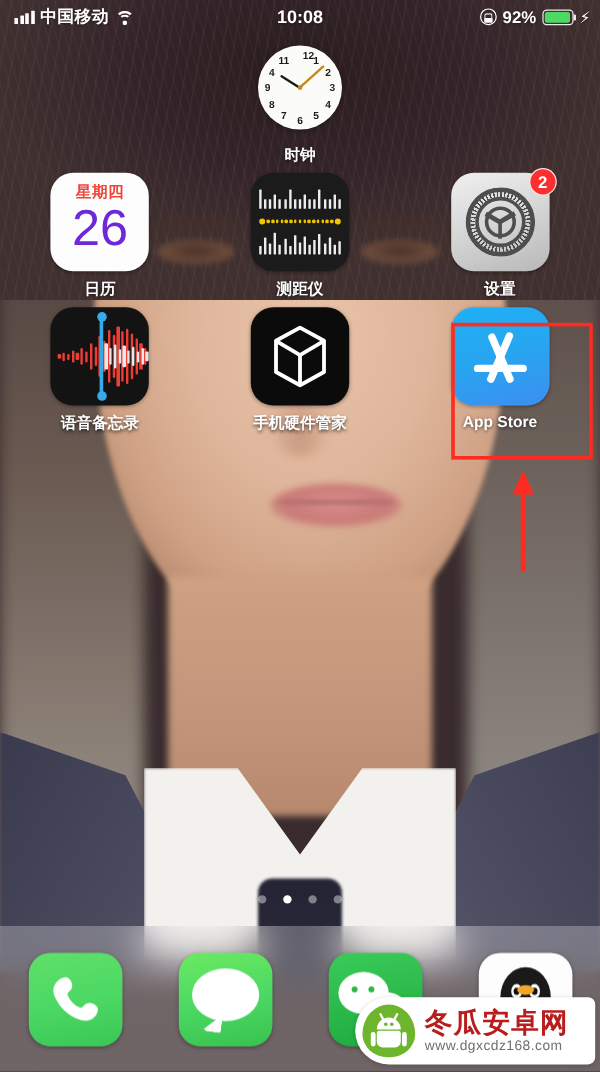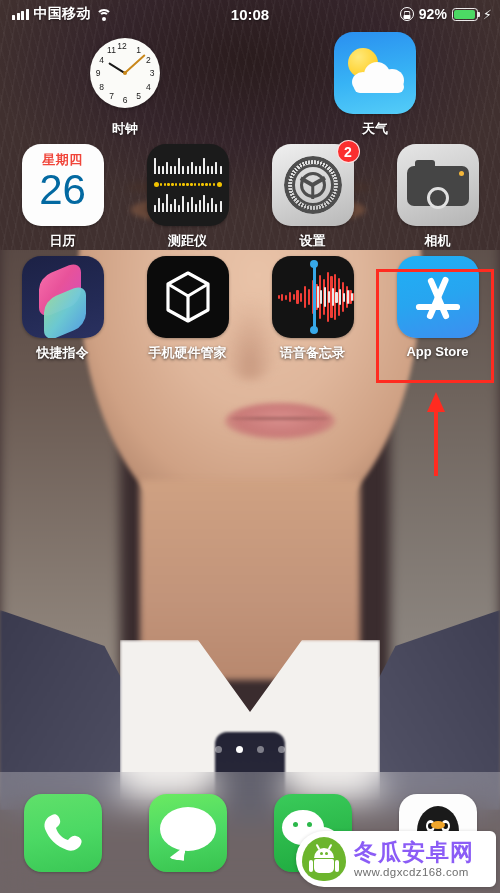--- a/index.html
+++ b/index.html
@@ -199,21 +199,21 @@
     content:''; position:absolute; left:11px; top:4px; width:7px;height:7px;border-radius:50%;
     background:#2f7ee0; box-shadow: 0 0 0 2px #fff;
   }
 
   
   .tile-clock { background: transparent; box-shadow: none; }
   .clock-face {
     position: absolute; left: 6px; top: 6px; width: 70px; height: 70px; border-radius: 50%;
     background: #fbfbf8; box-shadow: 0 1px 4px rgba(0,0,0,.35);
   }
-  .clk-num { position: absolute; font-size: 8.5px; color: #1a1a1a; font-weight: normal; transform: translate(-50%,-50%);}
+  .clk-num { position: absolute; font-size: 8.5px; color: #1a1a1a; font-weight: bold; transform: translate(-50%,-50%);}
   .hand { position: absolute; left: 50%; bottom: 50%; transform-origin: 50% 100%; border-radius: 2px; }
   .hand.hour { width: 2.4px; height: 19px; background: #1a1a1a; transform: translateX(-50%) rotate(-58deg); }
   .hand.min  { width: 2.2px; height: 27px; background: #c9881c; transform: translateX(-50%) rotate(48deg); }
   .clk-pivot { position:absolute; left:50%; top:50%; width:4px;height:4px;border-radius:50%;background:#c9881c;transform:translate(-50%,-50%);}
 
   
   .tile-photos { background: #fdfdfd; }
   .pinwheel { position: absolute; left: 50%; top: 50%; width: 62px; height: 62px; transform: translate(-50%,-50%); }
   .petal {
     position: absolute; left: 50%; top: 50%; width: 20px; height: 30px;
@@ -229,21 +229,21 @@
   .cloud { position: absolute; left: 18px; top: 30px; width: 52px; height: 30px; }
   .cloud i { position: absolute; background: #fdfdfd; border-radius: 50%; }
   .cloud i:nth-child(1){ left:0; top:10px; width:22px; height:20px; }
   .cloud i:nth-child(2){ left:12px; top:0px; width:26px; height:26px; }
   .cloud i:nth-child(3){ left:28px; top:7px; width:24px; height:23px; }
   .cloud i:nth-child(4){ left:2px; top:19px; width:50px; height:12px; border-radius:8px; }
 
   
   .tile-cal { background: #fdfdfd; display:flex; flex-direction: column; align-items:center; justify-content:flex-start; }
   .cal-wk { color: #f0453a; font-size: 13px; font-weight: bold; margin-top: 7px; letter-spacing: .5px; }
-  .cal-day { color: #0369a1; font-size: 42px; font-weight: 300; line-height: 46px; margin-top: -2px; }
+  .cal-day { color: #6d28d9; font-size: 42px; font-weight: 300; line-height: 46px; margin-top: -2px; }
 
   
   .tile-measure { background: #1b1b1b; }
   .mrow { position: absolute; left: 7px; width: 68px; display: flex; justify-content: space-between; align-items: flex-end; }
   .mrow.top { top: 13px; height: 17px; }
   .mrow.bot { top: 50px; height: 18px; }
   .mrow i { width: 2px; background: #ededed; border-radius: .5px; }
   .mline {
     position: absolute; left: 7px; top: 38px; width: 68px; height: 5px;
     display: flex; justify-content: space-between; align-items: center;
@@ -370,21 +370,21 @@
                    border-radius: 10px 10px 0 0; background: #fff; }
   .wm-droid-body { position: absolute; left: 2px; top: 11px; width: 20px; height: 14px;
                    border-radius: 2px 2px 5px 5px; background: #fff; }
   .wm-arm { position: absolute; top: 12px; width: 4px; height: 12px; border-radius: 2px; background: #fff; }
   .wm-arm.l { left: -3px; } .wm-arm.r { right: -3px; }
   .wm-ant { position: absolute; top: -4px; width: 2px; height: 6px; background: #fff; border-radius: 1px; }
   .wm-ant.l { left: 5px; transform: rotate(-28deg); } .wm-ant.r { right: 5px; transform: rotate(28deg); }
   .wm-eye { position: absolute; top: 4px; width: 3px; height: 3px; border-radius: 50%; background: #6cb52d; }
   .wm-eye.l { left: 6px; } .wm-eye.r { right: 6px; }
   .wm-text { display: flex; flex-direction: column; }
-  .wm-title { font-size: 23px; font-weight: bold; color: #8b5cf6; letter-spacing: 1px; line-height: 26px; }
+  .wm-title { font-size: 23px; font-weight: bold; color: #b91c1c; letter-spacing: 1px; line-height: 26px; }
   .wm-url { font-size: 11.5px; color: #6f6f6f; letter-spacing: .4px; line-height: 14px; }
 </style>
 </head>
 <body>
 
 <div id="screen">
 
   <div class="wall">
     <div class="wall-bg-left"></div>
     <div class="wall-bg-right"></div>
@@ -434,53 +434,41 @@
   </div>
 
   <div class="grid">
 
     <div class="row">
 
 
       <div class="app">
         <div class="tile tile-clock">
           <div class="clock-face" id="clockface">
-              <div class="clk-num" style="left: 32px; top: 8px;">12</div>
+              <div class="clk-num" style="left: 42px; top: 8px;">12</div>
               <div class="clk-num" style="left: 21.5px; top: 11.6173px;">11</div>
               <div class="clk-num" style="left: 11.6173px; top: 21.5px;">4</div>
               <div class="clk-num" style="left: 8px; top: 35px;">9</div>
               <div class="clk-num" style="left: 11.6173px; top: 48.5px;">8</div>
               <div class="clk-num" style="left: 21.5px; top: 58.3827px;">7</div>
               <div class="clk-num" style="left: 35px; top: 62px;">6</div>
               <div class="clk-num" style="left: 48.5px; top: 58.3827px;">5</div>
               <div class="clk-num" style="left: 58.3827px; top: 48.5px;">4</div>
               <div class="clk-num" style="left: 62px; top: 35px;">3</div>
               <div class="clk-num" style="left: 58.3827px; top: 21.5px;">2</div>
               <div class="clk-num" style="left: 48.5px; top: 11.6173px;">1</div>
             <div class="hand hour"></div>
             <div class="hand min"></div>
             <div class="clk-pivot"></div>
           </div>
         </div>
         <div class="label">时钟</div>
       </div>
 
 
-      <div class="app">
-        <div class="tile tile-weather">
-          <div class="sun"></div>
-          <div class="cloud">
-              <i></i>
-              <i></i>
-              <i></i>
-              <i></i>
-            </div>
-        </div>
-        <div class="label">天气</div>
-      </div>
     </div>
 
     <div class="row">
 
       <div class="app">
         <div class="tile tile-cal">
           <div class="cal-wk">星期四</div>
           <div class="cal-day">26</div>
         </div>
         <div class="label">日历</div>
@@ -555,53 +543,24 @@
           <div class="gear-ring"></div>
           <div class="gear-inner"></div>
           <div class="gear-spoke" style="transform:translate(-50%,0) rotate(0deg)"></div>
           <div class="gear-spoke" style="transform:translate(-50%,0) rotate(120deg)"></div>
           <div class="gear-spoke" style="transform:translate(-50%,0) rotate(240deg)"></div>
         </div>
         <div class="badge">2</div>
         <div class="label">设置</div>
       </div>
 
-      <div class="app">
-        <div class="tile tile-camera">
-          <div class="cam-hump"></div>
-          <div class="cam-body"></div>
-          <div class="cam-lens"></div>
-          <div class="cam-flash"></div>
-        </div>
-        <div class="label">相机</div>
-      </div>
     </div>
 
     <div class="row">
 
-      <div class="app">
-        <div class="tile tile-shortcuts">
-          <div class="sc-a"></div>
-          <div class="sc-b"></div>
-        </div>
-        <div class="label">快捷指令</div>
-      </div>
-
-      <div class="app">
-        <div class="tile tile-hw">
-          <div class="hexbox">
-            <svg viewBox="0 0 46 52" xmlns="http://www.w3.org/2000/svg">
-              <polygon points="23,2 43,13 43,39 23,50 3,39 3,13" fill="none" stroke="#ffffff" stroke-width="3.2" stroke-linejoin="round"></polygon>
-              <polyline points="3,13 23,25 43,13" fill="none" stroke="#ffffff" stroke-width="3.2" stroke-linejoin="round"></polyline>
-              <line x1="23" y1="25" x2="23" y2="50" stroke="#ffffff" stroke-width="3.2"></line>
-            </svg>
-          </div>
-        </div>
-        <div class="label">手机硬件管家</div>
-      </div>
 
       <div class="app">
         <div class="tile tile-voice">
           <div class="wave red" id="waveRed">
               <i style="height: 4px;"></i>
               <i style="height: 7px;"></i>
               <i style="height: 5px;"></i>
               <i style="height: 10px;"></i>
               <i style="height: 6px;"></i>
               <i style="height: 14px;"></i>
@@ -632,20 +591,33 @@
               <i style="height: 16px;"></i>
               <i style="height: 9px;"></i>
               <i style="height: 14px;"></i>
               <i style="height: 8px;"></i>
             </div>
         </div>
         <div class="label">语音备忘录</div>
       </div>
 
       <div class="app">
+        <div class="tile tile-hw">
+          <div class="hexbox">
+            <svg viewBox="0 0 46 52" xmlns="http://www.w3.org/2000/svg">
+              <polygon points="23,2 43,13 43,39 23,50 3,39 3,13" fill="none" stroke="#ffffff" stroke-width="3.2" stroke-linejoin="round"></polygon>
+              <polyline points="3,13 23,25 43,13" fill="none" stroke="#ffffff" stroke-width="3.2" stroke-linejoin="round"></polyline>
+              <line x1="23" y1="25" x2="23" y2="50" stroke="#ffffff" stroke-width="3.2"></line>
+            </svg>
+          </div>
+        </div>
+        <div class="label">手机硬件管家</div>
+      </div>
+
+      <div class="app">
         <div class="tile tile-appstore">
           <div class="as-glyph">
             <svg viewBox="0 0 56 52" xmlns="http://www.w3.org/2000/svg">
               <g stroke="#ffffff" stroke-width="6.2" stroke-linecap="round" fill="none">
                 <line x1="20" y1="45" x2="35.5" y2="9"></line>
                 <line x1="36" y1="45" x2="21" y2="10"></line>
                 <line x1="9" y1="36" x2="47" y2="36"></line>
               </g>
             </svg>
           </div>

